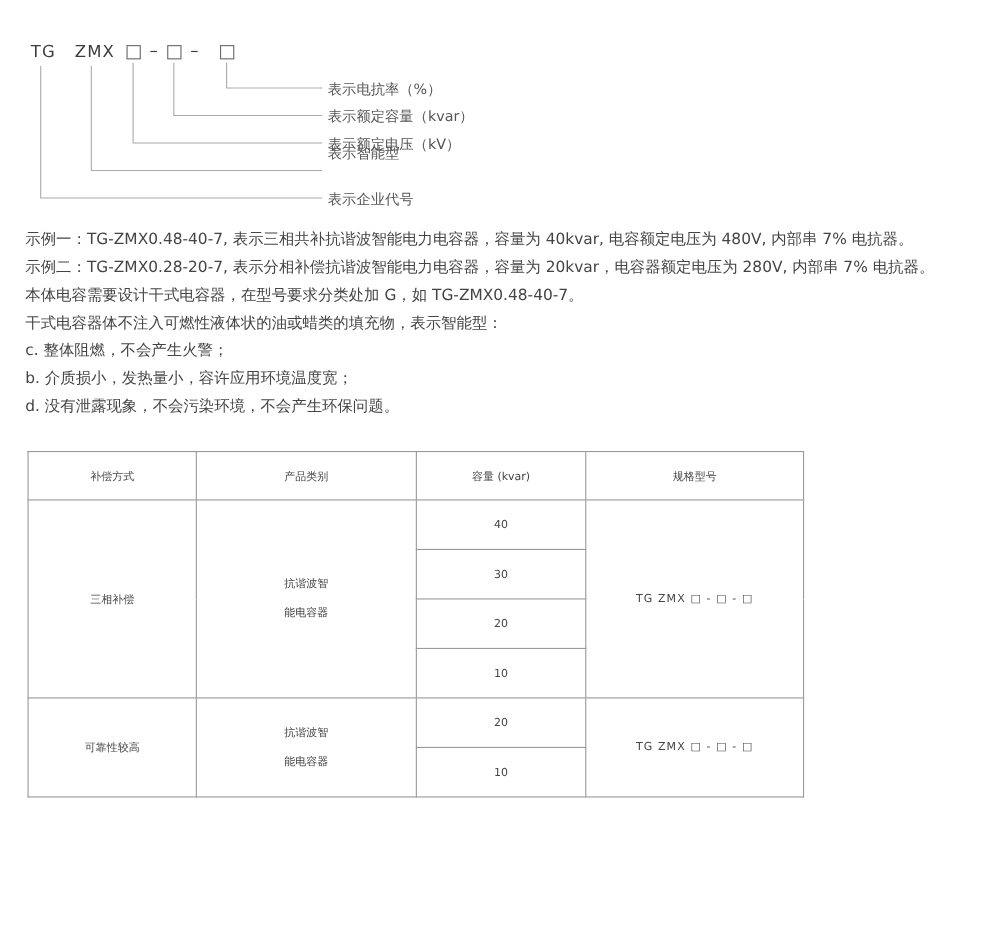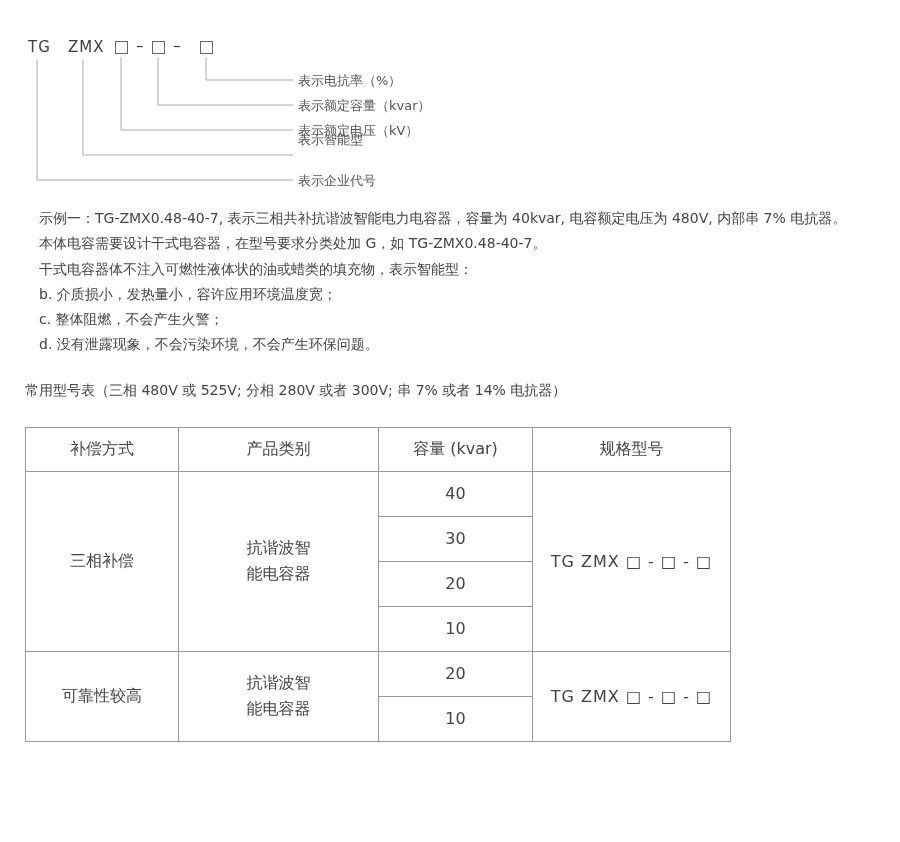--- a/index.html
+++ b/index.html
@@ -23,36 +23,36 @@
   .code-box{
     position:absolute;top:41px;width:13px;height:13px;
     border:1px solid #666;background:#fff;
   }
   .code-dash{position:absolute;top:37px;font-size:15px;color:#3d3d3d;}
   .diagram-label{
     position:absolute;left:298px;font-size:13px;color:var(--muted);white-space:nowrap;
   }
 
   
-  .paragraphs{padding:6px 20px 0 39px;}
+  .paragraphs{padding:6px 20px 0 23px;}
   .paragraphs p{
     margin:0;font-size:14px;line-height:25.3px;color:var(--text);white-space:nowrap;
   }
 
   .table-caption{
     margin:24px 0 0 25px;font-size:14px;color:var(--text);
   }
 
   
   table.spec{
     margin:27px 0 0 25px;border-collapse:collapse;table-layout:fixed;width:705px;
   }
   table.spec th,table.spec td{
     border:1px solid var(--border);text-align:center;vertical-align:middle;
-    font-size:16px;font-weight:normal;color:var(--text);padding:0;
+    font-size:10px;font-weight:normal;color:var(--text);padding:0;
   }
   table.spec th{height:44px;}
   td.cap{height:45px;}
   .cat-line{line-height:26px;}
   .model-cell{font-size:13px;letter-spacing:1px;}
 </style>
 </head>
 <body>
 
 <div class="page">
@@ -77,28 +77,28 @@
 
     <span class="diagram-label" style="top:72px">表示电抗率（%）</span>
     <span class="diagram-label" style="top:97px">表示额定容量（kvar）</span>
     <span class="diagram-label" style="top:122px">表示额定电压（kV）</span>
     <span class="diagram-label" style="top:131px">表示智能型</span>
     <span class="diagram-label" style="top:172px">表示企业代号</span>
   </div>
 
   <div class="paragraphs">
     <p>示例一：TG-ZMX0.48-40-7, 表示三相共补抗谐波智能电力电容器，容量为 40kvar, 电容额定电压为 480V, 内部串 7% 电抗器。</p>
+    <p>示例二：TG-ZMX0.28-20-7, 表示分相补偿抗谐波智能电力电容器，容量为 20kvar，电容器额定电压为 280V, 内部串 7% 电抗器。</p>
     <p>本体电容需要设计干式电容器，在型号要求分类处加 G，如 TG-ZMX0.48-40-7。</p>
     <p>干式电容器体不注入可燃性液体状的油或蜡类的填充物，表示智能型：</p>
+    <p>c. 整体阻燃，不会产生火警；</p>
     <p>b. 介质损小，发热量小，容许应用环境温度宽；</p>
-    <p>c. 整体阻燃，不会产生火警；</p>
     <p>d. 没有泄露现象，不会污染环境，不会产生环保问题。</p>
   </div>
 
-  <div class="table-caption">常用型号表（三相 480V 或 525V; 分相 280V 或者 300V; 串 7% 或者 14% 电抗器）</div>
 
   <table class="spec">
     <colgroup>
       <col style="width:153px">
         <col style="width:200px">
       <col style="width:154px">
         <col style="width:198px">
     </colgroup>
     <thead>
       <tr>

